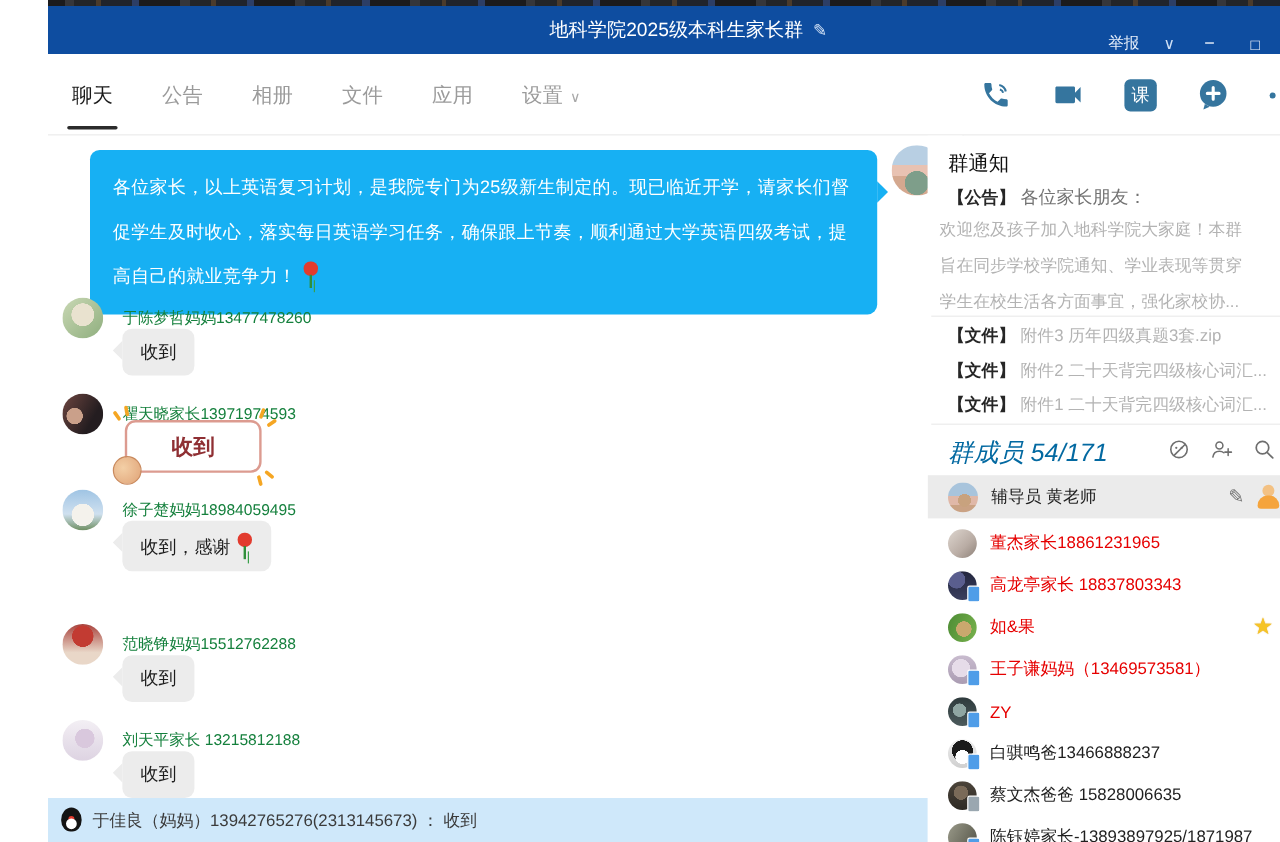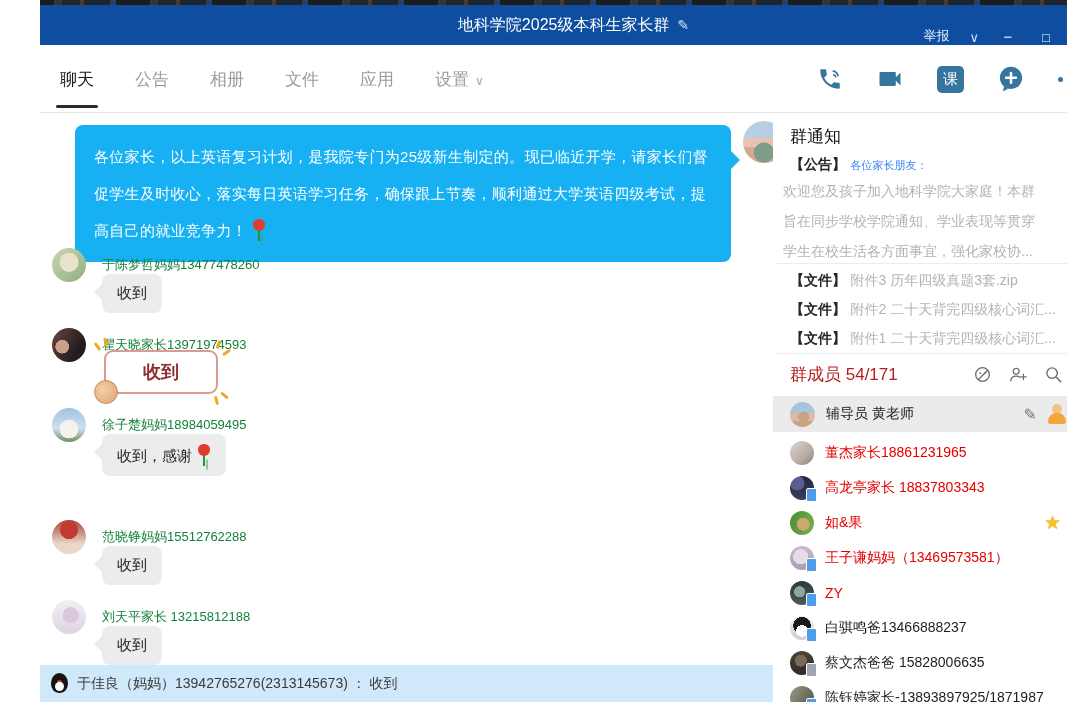--- a/index.html
+++ b/index.html
@@ -71,27 +71,27 @@
   .timestamp{position:absolute;left:0;width:740px;text-align:center;font-size:13px;color:#9e9e9e;}
   
   .preview{position:absolute;left:0;top:665px;width:762px;height:37px;background:#cfe8fa;display:flex;align-items:center;gap:8px;padding-left:10px;box-sizing:border-box;}
   .preview-text{font-size:14px;color:#3b3b3b;white-space:nowrap;}
   .dblchev{position:absolute;right:8px;top:4px;color:#8fa3b4;font-size:12px;line-height:9px;text-align:center;}
   .dblchev div{height:9px;}
   
   .sidebar{position:absolute;left:733px;top:113px;width:304px;height:589px;background:#fff;overflow:hidden;}
   .notice-title{position:absolute;left:17px;top:12px;font-size:17px;color:#111;}
   .notice-label{color:#262626;font-size:14px;font-weight:bold;}
-  .notice-head{color:#3b82f6;font-size:11px;}
+  .notice-head{color:#737373;font-size:15px;}
   .notice-row{position:absolute;left:17px;top:42px;white-space:nowrap;}
   .notice-line{position:absolute;left:10px;font-size:14px;color:#b3b3b3;white-space:nowrap;}
   .sb-div{position:absolute;left:3px;width:292px;height:1px;background:#ececec;}
   .file-row{position:absolute;left:17px;white-space:nowrap;overflow:hidden;width:278px;}
   .file-name{color:#b3b3b3;font-size:14px;}
-  .members-title{position:absolute;left:17px;top:250px;font-size:17px;color:#b91c1c;}
+  .members-title{position:absolute;left:17px;top:250px;font-size:21px;color:#0369a1;font-style:italic;}
   .member-icons{position:absolute;right:14px;top:252px;display:flex;gap:16px;align-items:center;}
   .member-icons svg{display:block;}
   .admin-row{position:absolute;left:0;top:283px;width:304px;height:36px;background:#ebebeb;display:flex;align-items:center;}
   .admin-row .avatar{margin-left:17px;}
   .avatar{width:25px;height:25px;border-radius:50%;flex:0 0 auto;position:relative;}
   .av-admin{background:radial-gradient(circle at 55% 60%,#c8a27e 0 26%,transparent 27%),linear-gradient(#a8c4dc 0 45%,#e0b8a8 45% 75%,#caa284 75%);}
   .admin-name{margin-left:11px;font-size:14px;color:#1c1c1c;}
   .admin-right{margin-left:auto;margin-right:10px;display:flex;align-items:center;gap:10px;}
   .edit-pencil{color:#777;font-size:16px;}
   .orange-person{width:20px;height:20px;position:relative;}

